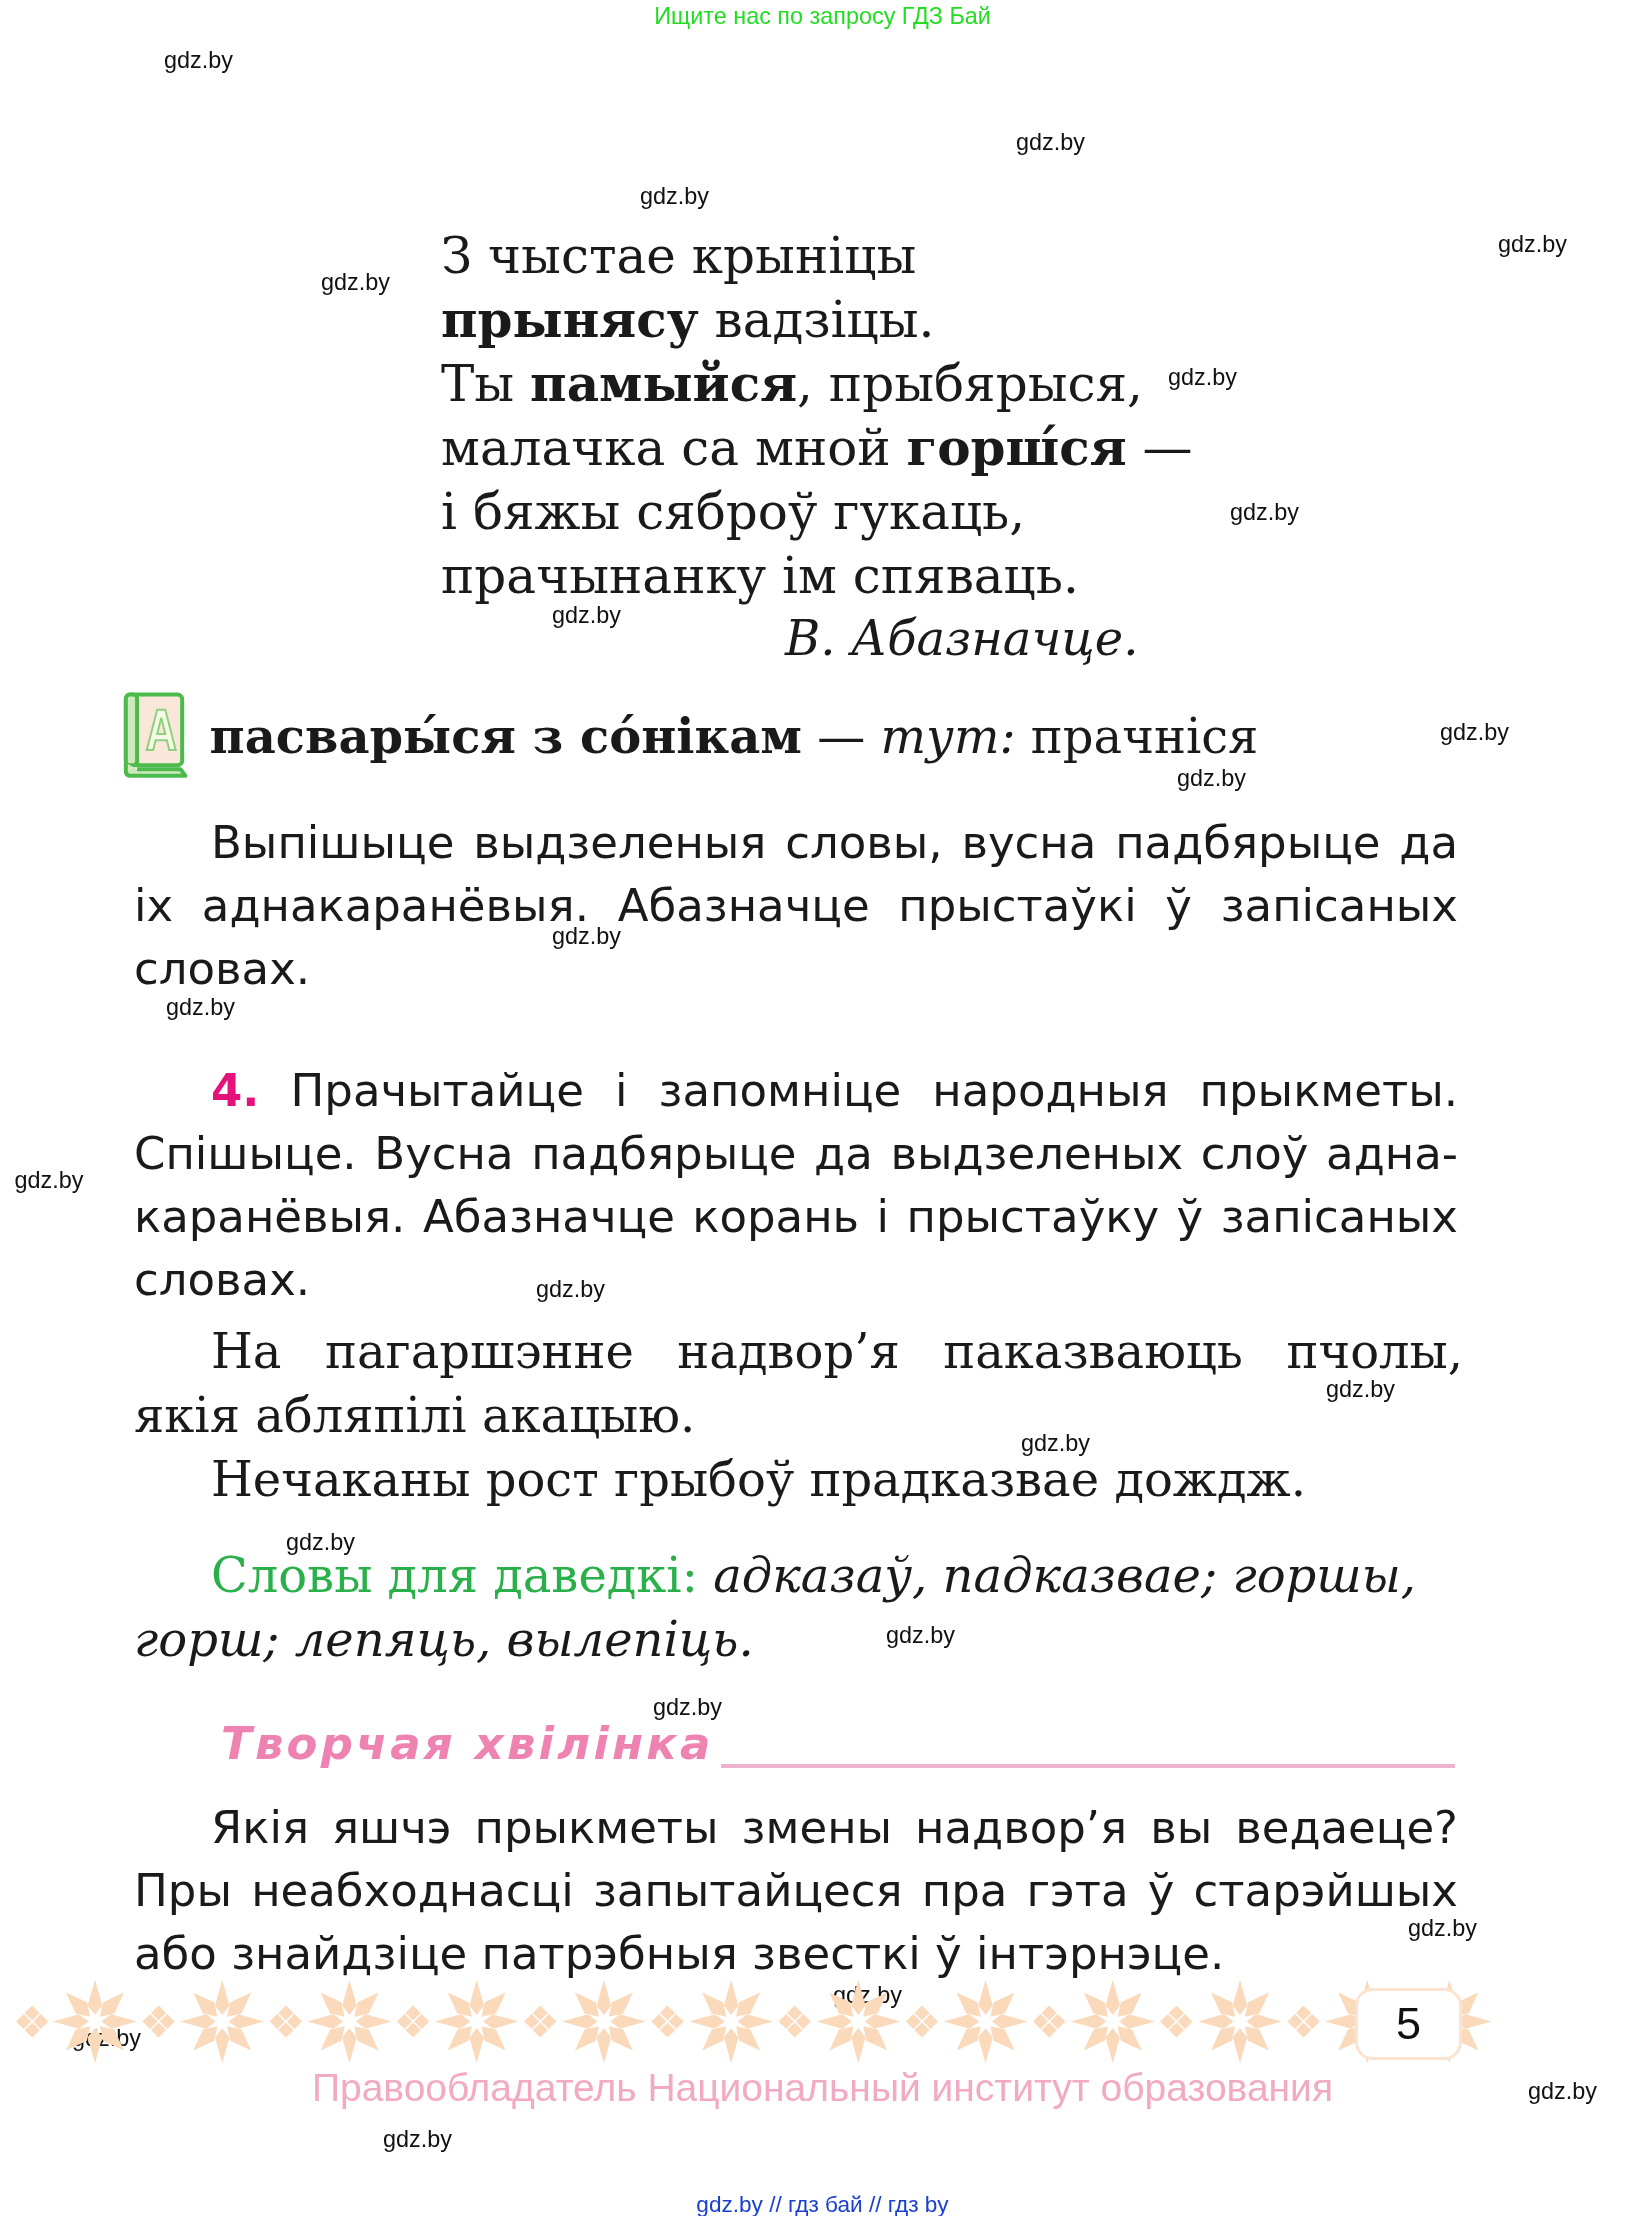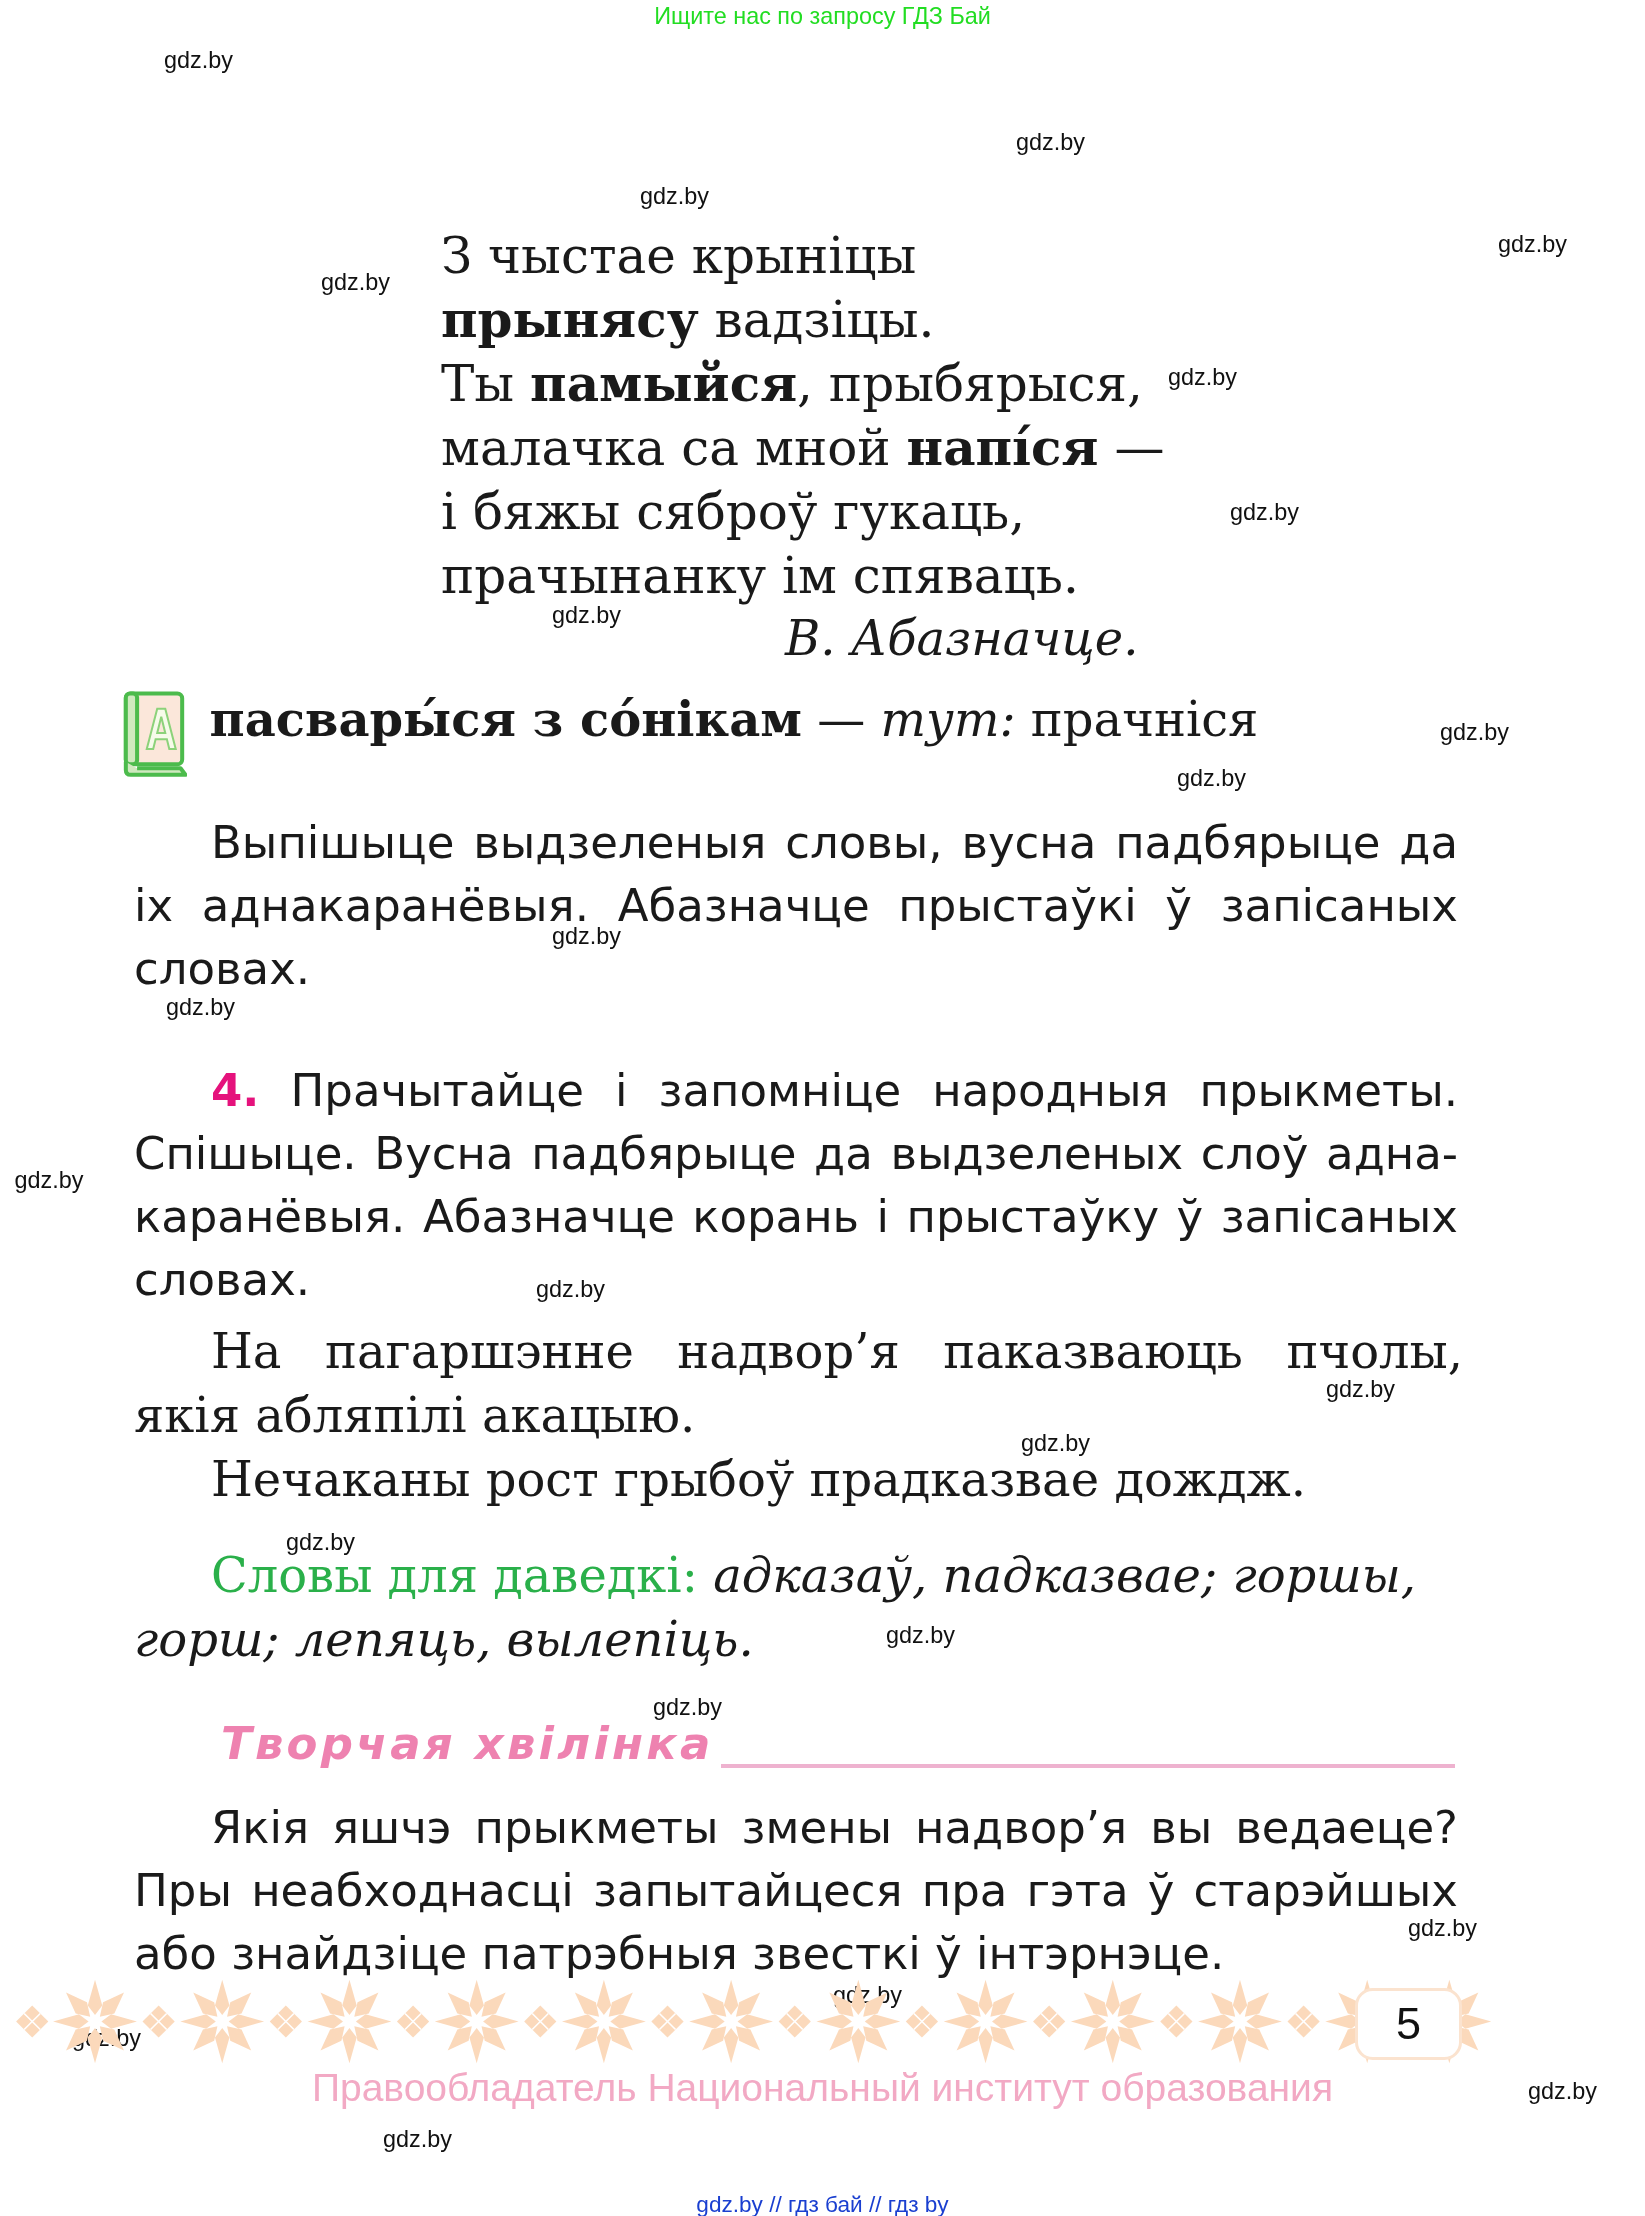--- a/index.html
+++ b/index.html
@@ -10,21 +10,21 @@
   .top-banner { position: absolute; top: 3.2px; left: 0; width: 1645px; text-align: center;
     font-family: "Liberation Sans", sans-serif; font-size: 23.4px; color: #22dd22; }
 
   
   .poem { position: absolute; left: 441px; top: 224px; font-size: 50px; line-height: 64px; }
   .poem .line { white-space: nowrap; }
   .poem b { font-weight: bold; }
   .author { position: absolute; left: 785px; top: 610px; font-size: 48px; font-style: italic; white-space: nowrap; }
 
   
-  .dict { position: absolute; left: 121px; top: 691px; height: 89px; display: flex; }
+  .dict { position: absolute; left: 121px; top: 691px; height: 89px; display: flex; align-items: center; }
   .book { width: 66px; height: 87px; position: relative; margin-right: 22.6px; }
   .dict-text { font-size: 48px; white-space: nowrap; }
   .dict-text i { font-style: italic; }
 
   
   .para { position: absolute; left: 134px; width: 1324px; font-size: 45px; line-height: 63px; text-align: justify; margin-top: 16px; }
   .para .indent { display: inline-block; width: 77px; }
   .ex-num { color: #e5127c; font-weight: bold; }
 
   .examples { position: absolute; left: 134px; width: 1329px; font-size: 48px; line-height: 64px; }
@@ -76,21 +76,21 @@
     <div class="wm" style="left: 833px; top: 1982px;">gdz.by</div>
     <div class="wm" style="left: 72px; top: 2025px;">gdz.by</div>
     <div class="wm" style="left: 1528px; top: 2078px;">gdz.by</div>
     <div class="wm" style="left: 383px; top: 2126px;">gdz.by</div>
   </div>
 
 <div class="poem serif">
   <div class="line"><span>З чыстае крыніцы</span></div>
   <div class="line"><b>прынясу</b><span> вадзіцы.</span></div>
   <div class="line"><span>Ты </span><b>памыйся</b><span>, прыбярыся,</span></div>
-  <div class="line"><span>малачка са мной </span><b>напі́ся</b><span> —</span></div>
+  <div class="line"><span>малачка са мной </span><b>горш́ся</b><span> —</span></div>
   <div class="line"><span>і бяжы сяброў гукаць,</span></div>
   <div class="line"><span>прачынанку ім спяваць.</span></div>
 </div>
 <div class="author serif">В. Абазначце.</div>
 
 <div class="dict">
   <div class="book">
     <svg width="66" height="87" viewBox="0 0 82 108">
       <rect x="6" y="3" width="70" height="88" rx="6" fill="#fbe7da" stroke="#4cbb4c" stroke-width="5"></rect>
       <rect x="6" y="3" width="14" height="88" rx="5" fill="#cfe9bf" stroke="#4cbb4c" stroke-width="5"></rect>

